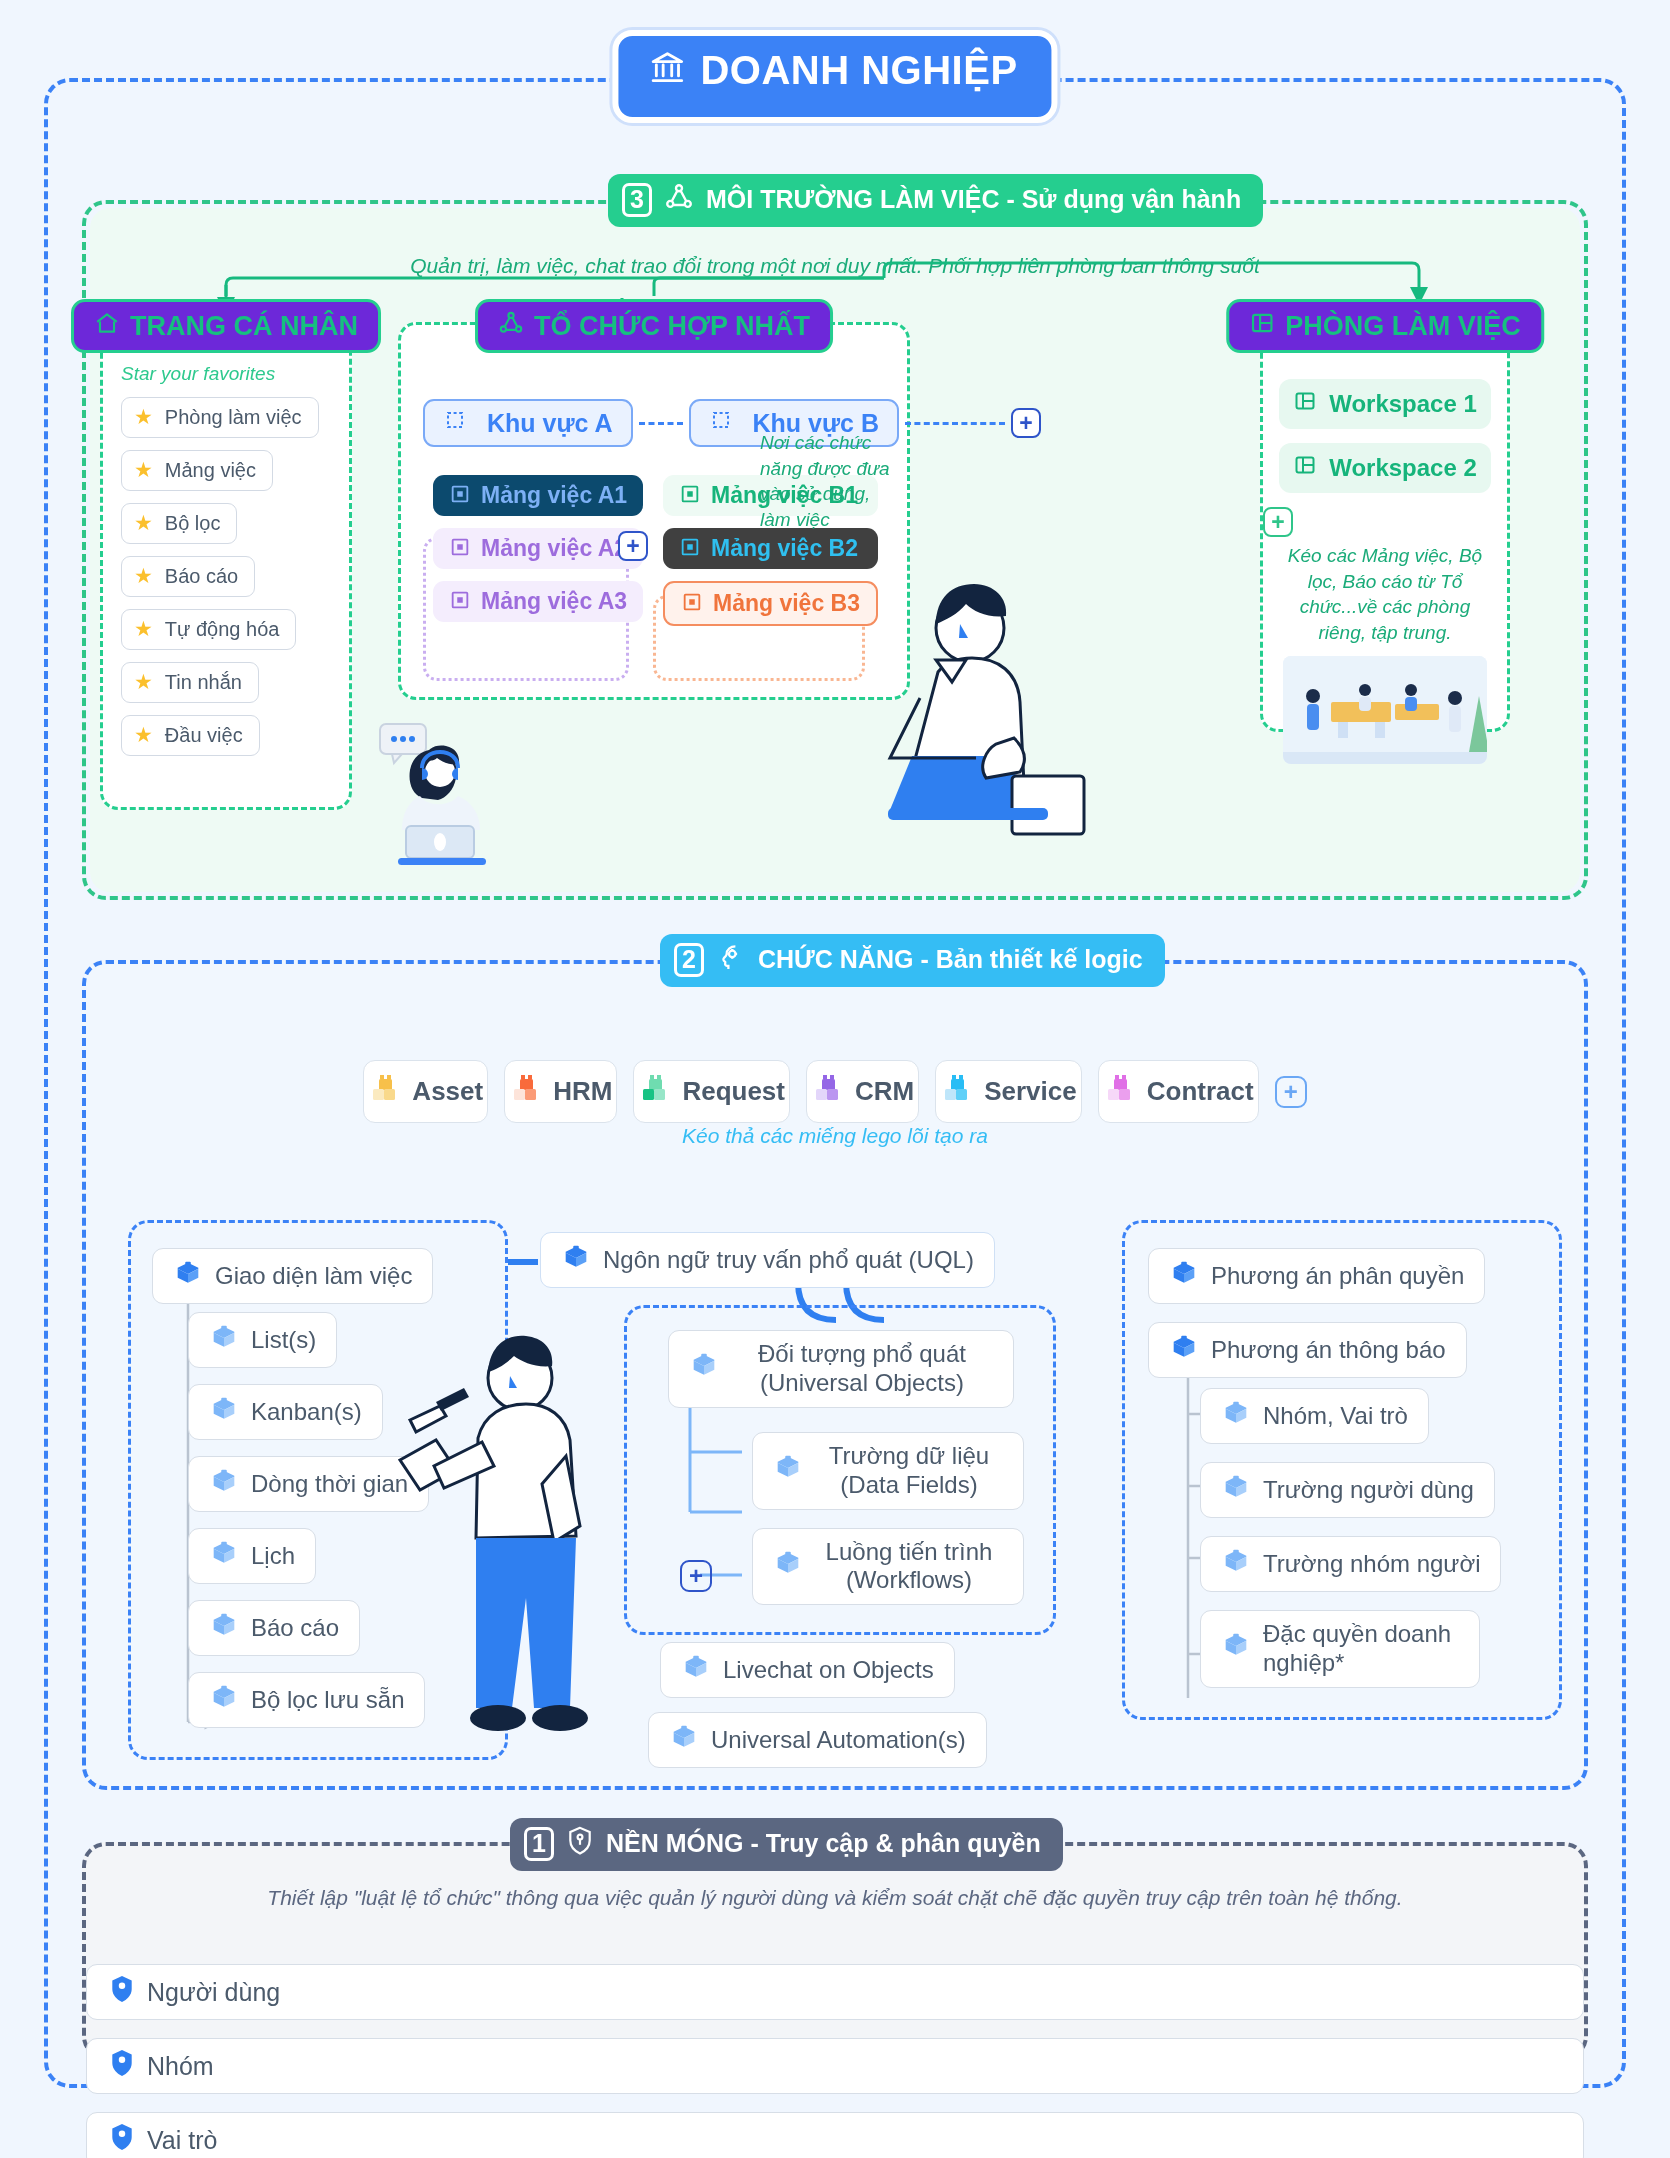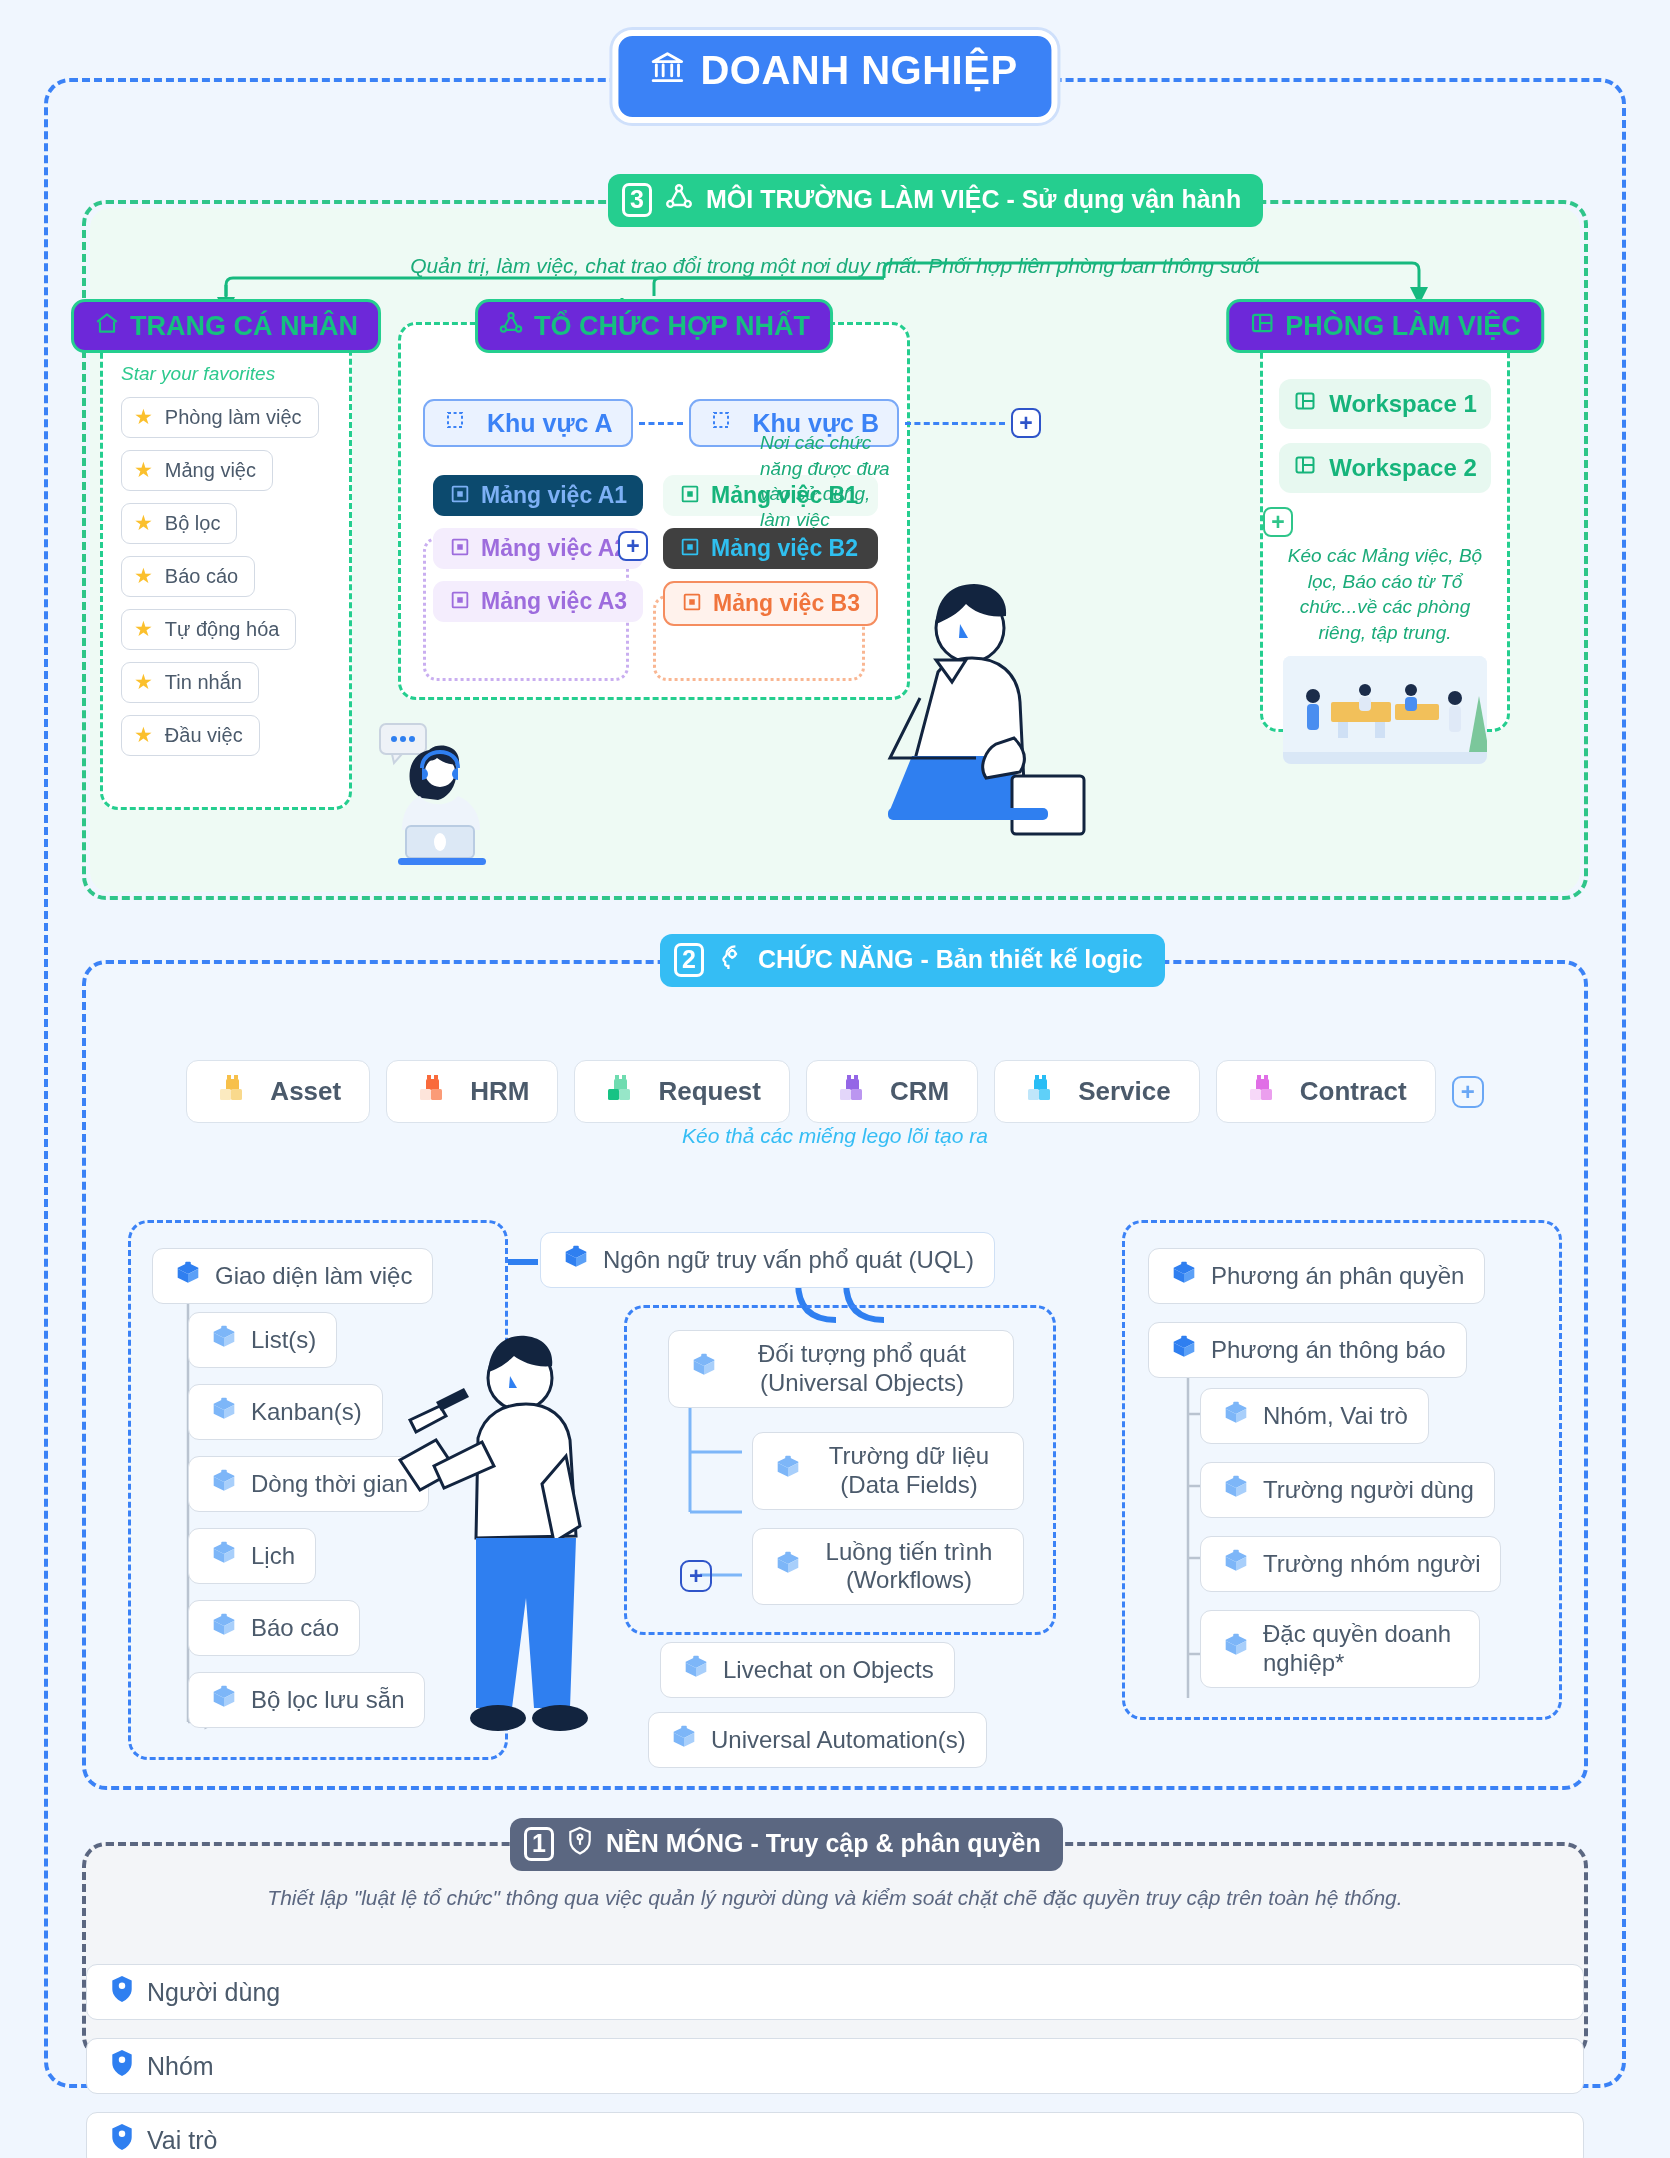--- a/index.html
+++ b/index.html
@@ -155,23 +155,23 @@
     left:82px; top:960px; width:1506px; height:830px;
     border:4px dashed #3b82f6; border-radius:24px; background:#f1f7fe;
   }
   .lbl2{ background:#35bdf4; }
 
   .lego-row{
     position:absolute; top:96px; left:0; right:0;
     display:flex; justify-content:center; align-items:center; gap:16px;
   }
   .lego-chip{
-    display:inline-flex; align-items:center; gap:21px;
+    display:inline-flex; align-items:center; gap:10px;
     background:#fff; border:1.5px solid #dbe3ec; border-radius:12px;
-    padding:10px 28px; font-size:26px; font-weight:700; color:#4b5a6b;
+    padding:10px 4px; font-size:26px; font-weight:700; color:#4b5a6b;
     white-space:nowrap;
   }
   .lego-plus{
     display:inline-flex; align-items:center; justify-content:center;
     width:32px; height:32px; border:2.5px solid #6aa7f5; border-radius:9px;
     color:#6aa7f5; font-size:24px; font-weight:700; background:transparent;
   }
   .lego-note{
     position:absolute; top:160px; left:0; right:0; text-align:center;
     font-size:21px; font-style:italic; color:#35bdf4;

